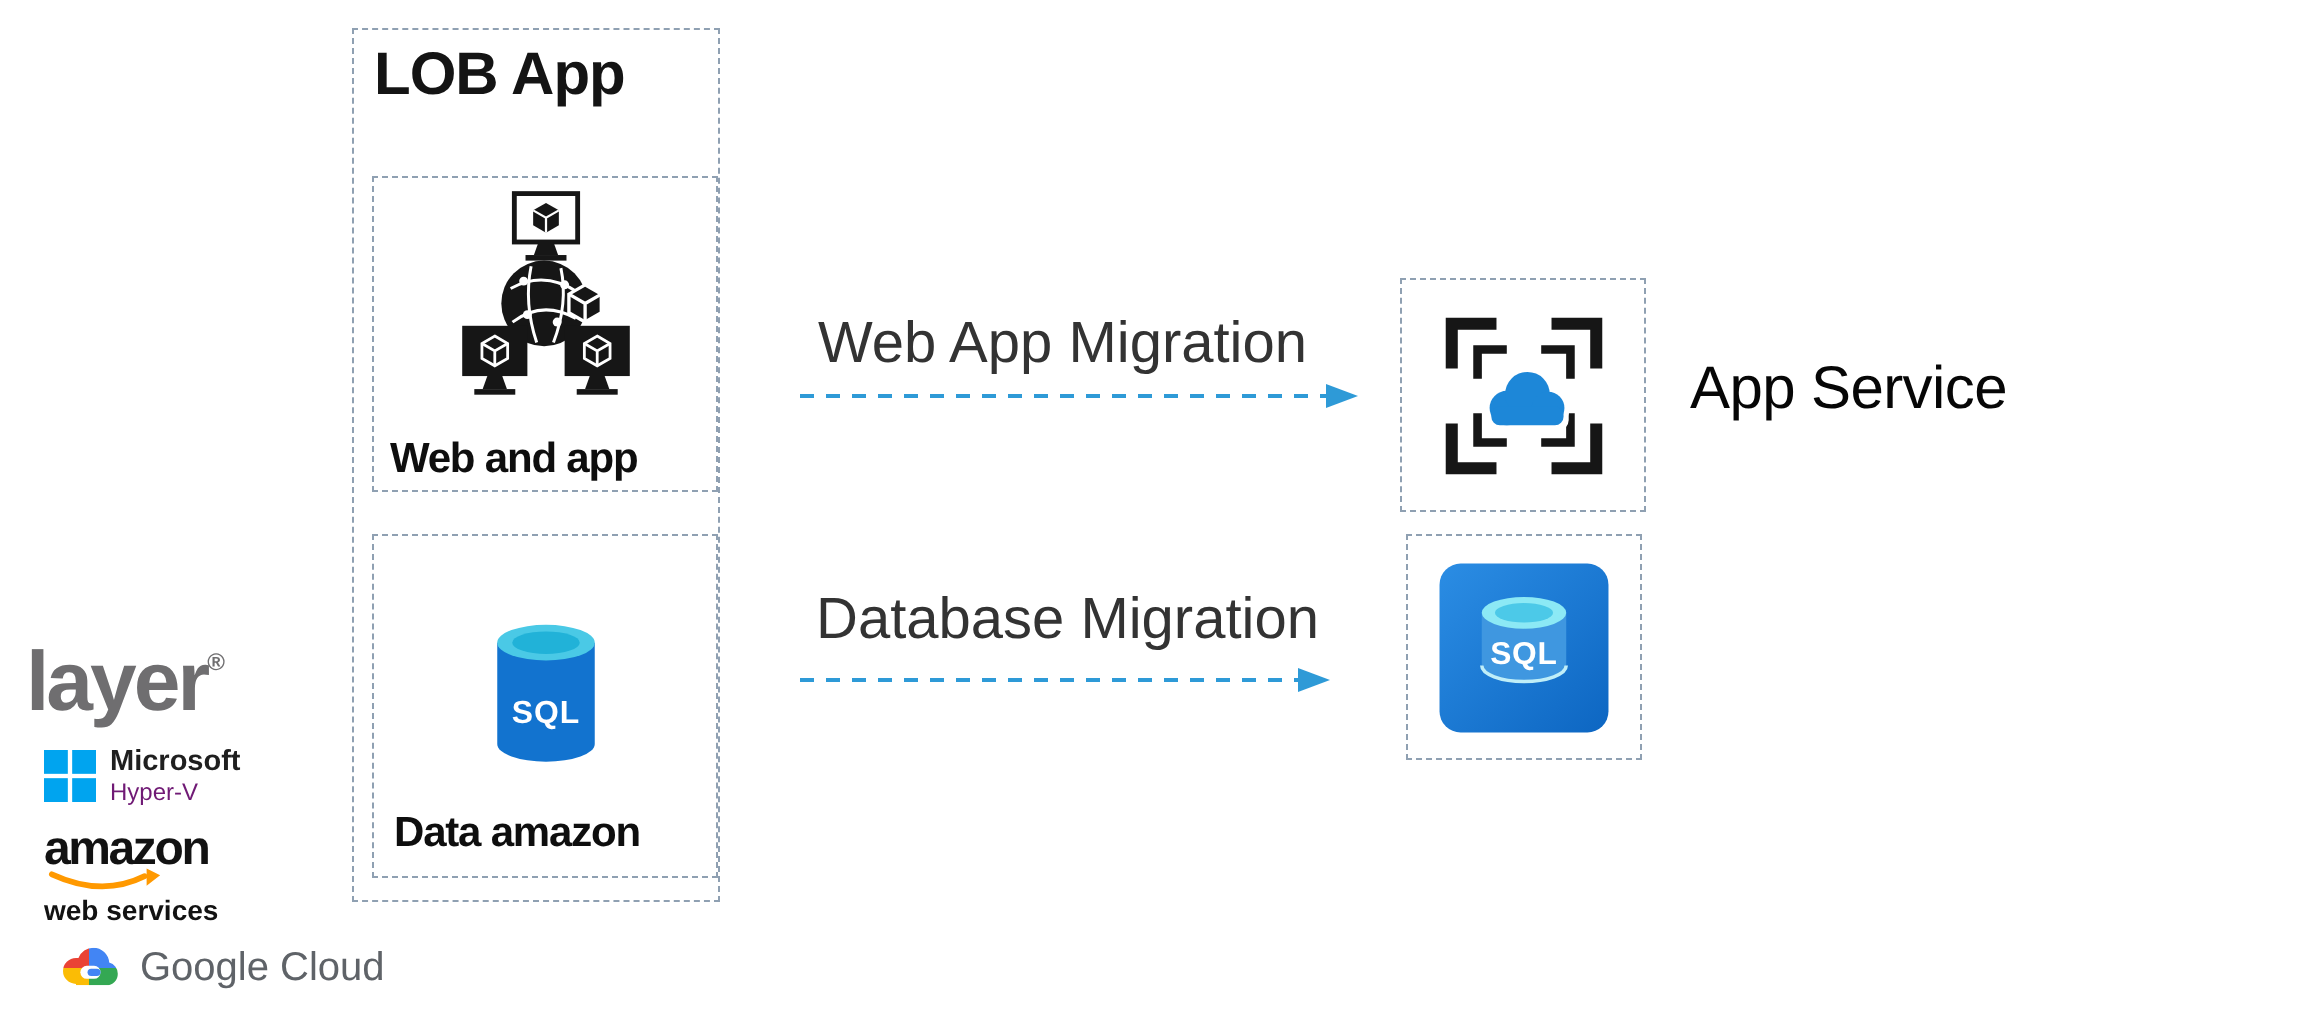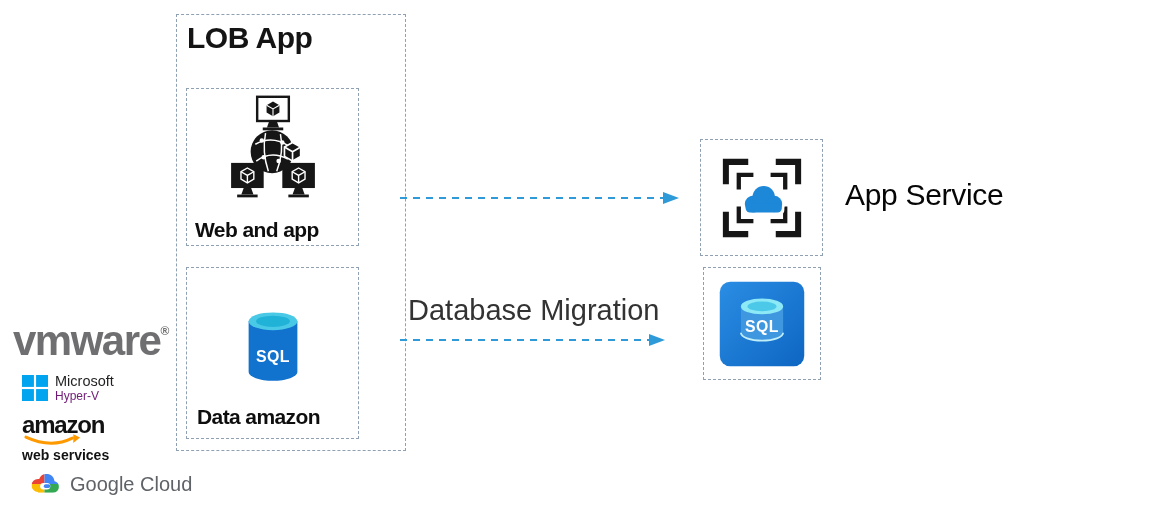--- a/index.html
+++ b/index.html
@@ -3,21 +3,21 @@
 <meta charset="utf-8">
 <style>
   * { margin:0; padding:0; box-sizing:border-box; }
   html,body { background:#fff; }
   body { font-family:"Liberation Sans", sans-serif; }
   .canvas { position:relative; width:1152px; height:511px; background:#fff; overflow:hidden; }
   .abs { position:absolute; }
   .dashed { border:1.6px dashed #8fa0b2; }
 
   
-  .lob-box { left:176px; top:14px; width:230px; height:437px; }
+  .lob-box { left:176px; top:14px; width:184px; height:437px; }
   .lob-title { padding:6px 0 0 10px; font-size:30px; font-weight:700; color:#141414; letter-spacing:-0.5px; }
   .web-tier { left:186px; top:88px; width:173px; height:158px; }
   .data-tier { left:186px; top:267px; width:173px; height:172px; }
   .tier-label { position:absolute; left:8px; font-size:21px; font-weight:700; color:#0e0e0e; letter-spacing:-0.6px; }
   .web-tier .tier-label { bottom:3px; }
   .data-tier .tier-label { bottom:9px; left:10px; }
   .center-x { position:absolute; left:50%; transform:translateX(-50%); }
   .webapp-icon { top:5px; }
   .sqldb-icon { top:42px; }
 
@@ -46,38 +46,38 @@
   .db-top-inner { fill:#21b2d8; }
   .sql-text { fill:#fff; font-weight:700; font-size:17px; letter-spacing:0.5px; font-family:"Liberation Sans",sans-serif; }
   .sql-text-mi { fill:#fff; font-weight:700; font-size:18px; letter-spacing:0.5px; font-family:"Liberation Sans",sans-serif; }
   .cloud-fill { fill:var(--cloud-blue,#1d87d8); }
 
   
   .vmware { left:13px; top:320px; font-size:42px; font-weight:700; letter-spacing:-1.5px; color:var(--vmware-gray,#6f6e70); line-height:1; }
   .vmware .rmark { font-size:12px; letter-spacing:0; position:relative; top:-20px; }
   .hyperv { left:22px; top:373px; display:flex; align-items:center; gap:7px; }
   .ms-squares rect { fill:var(--ms-blue,#00a4ef); }
-  .ms-name { font-size:14.5px; font-weight:400; color:#1f1f1f; line-height:1.15; }
+  .ms-name { font-size:14.5px; font-weight:700; color:#1f1f1f; line-height:1.15; }
   .hv-name { font-size:12px; color:#701a75; line-height:1.1; }
   .aws { left:22px; top:413px; }
   .amazon-word { font-size:24px; font-weight:700; letter-spacing:-1.2px; line-height:1; color:#121212; }
   .aws-smile { display:block; margin:-3px 0 0 2px; }
   .smile-stroke { stroke:var(--aws-orange,#ff9900); }
   .smile-head { fill:var(--aws-orange,#ff9900); }
   .aws-sub { font-size:14px; font-weight:700; line-height:1; color:#121212; }
   .gcloud { left:27px; top:471px; display:flex; align-items:center; gap:8px; }
   .gcloud-text { font-size:20px; font-weight:500; color:var(--google-gray,#5f6368); }
 </style>
 </head>
 <body>
 
 <div class="canvas">
 
   <div class="abs vmware">
-    <span>vmware</span><span class="rmark">®</span>
+    <span>layer</span><span class="rmark">®</span>
   </div>
 
   <div class="abs hyperv">
     <svg class="ms-squares" viewBox="0 0 24 24" width="26" height="26" aria-hidden="true">
       <rect x="0" y="0" width="11" height="11"></rect>
       <rect x="13" y="0" width="11" height="11"></rect>
       <rect x="0" y="13" width="11" height="11"></rect>
       <rect x="13" y="13" width="11" height="11"></rect>
     </svg>
     <div>
@@ -172,20 +172,21 @@
   <div class="abs dashed data-tier">
     <svg class="center-x sqldb-icon" viewBox="0 0 64 82" width="60" height="77" aria-hidden="true">
       <path class="db-body" d="M6 12 L6 66 A26 9.5 0 0 0 58 66 L58 12 Z"></path>
       <ellipse class="db-top" cx="32" cy="12" rx="26" ry="9.5"></ellipse>
       <ellipse class="db-top-inner" cx="32" cy="12" rx="18" ry="6"></ellipse>
       <text class="sql-text" x="32" y="55" text-anchor="middle">SQL</text>
     </svg>
     <div class="tier-label">Data amazon</div>
   </div>
 
+  <div class="flow-label web-flow-label">Web App Migration</div>
   <svg class="arrow web-arrow" viewBox="0 0 282 18" width="282" height="18" aria-hidden="true">
     <line class="arrow-line" x1="1" y1="9" x2="264" y2="9"></line>
     <polygon class="arrow-head" points="264,3 280,9 264,15"></polygon>
   </svg>
 
   <div class="flow-label db-flow-label">Database Migration</div>
   <svg class="arrow db-arrow" viewBox="0 0 268 18" width="268" height="18" aria-hidden="true">
     <line class="arrow-line" x1="1" y1="9" x2="250" y2="9"></line>
     <polygon class="arrow-head" points="250,3 266,9 250,15"></polygon>
   </svg>

